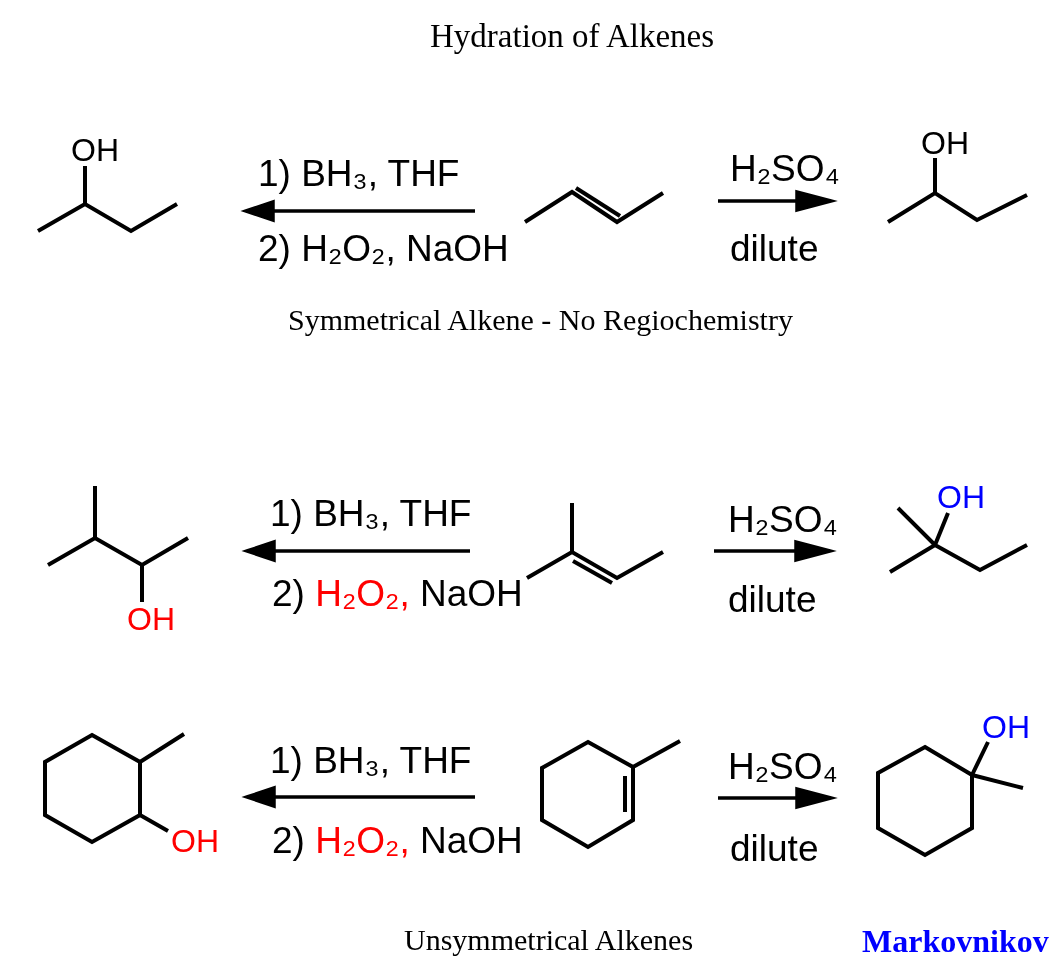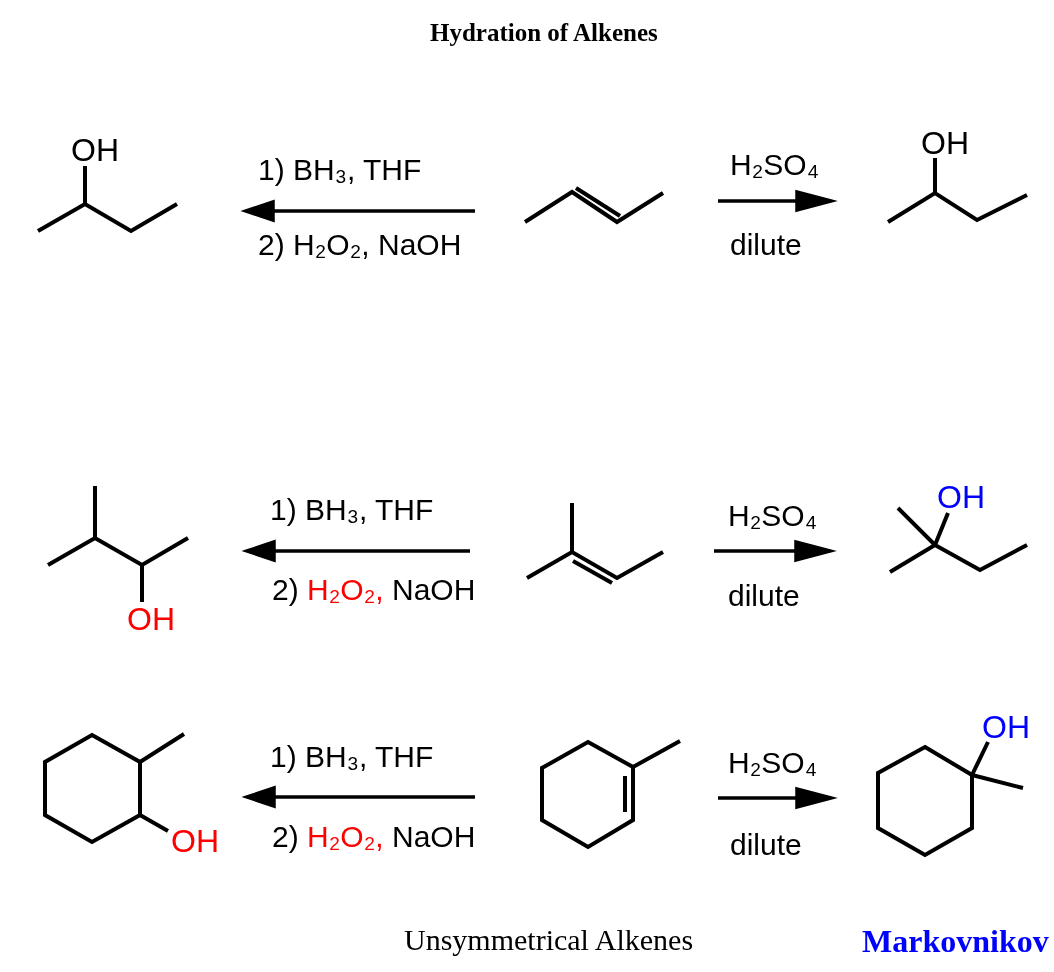--- a/index.html
+++ b/index.html
@@ -1,23 +1,23 @@
 <!DOCTYPE html>
 <html><head>
 <meta charset="utf-8">
 <style>
   html,body{margin:0;padding:0;background:#fff;}
   #canvas{position:relative;width:1054px;height:972px;background:#ffffff;overflow:hidden;
           font-family:"Liberation Sans","DejaVu Sans",sans-serif;}
   svg.bonds{position:absolute;left:0;top:0;}
   .lbl{position:absolute;line-height:1;white-space:nowrap;color:#000;}
-  .sans{font-family:"Liberation Sans","DejaVu Sans",sans-serif;font-size:30px;}
+  .sans{font-family:"Liberation Sans","DejaVu Sans",sans-serif;font-size:37px;}
   .oh{font-family:"Liberation Sans","DejaVu Sans",sans-serif;font-size:32px;}
   .serif{font-family:"Liberation Serif","DejaVu Serif",serif;}
-  .title{font-size:25px;font-weight:bold;}
+  .title{font-size:33px;font-weight:normal;}
   .caption{font-size:30px;}
   .bigcap{font-size:32px;font-weight:bold;}
   .red{color:#ff0000;}
   .blue{color:#0000ff;}
 </style>
 </head>
 <body>
 
 <div id="canvas">
 
@@ -83,20 +83,21 @@
   <div class="lbl serif title" style="left:430px;top:20px;">Hydration of Alkenes</div>
 
   <div class="lbl oh" style="left:71px;top:134px;">OH</div>
   <div class="lbl sans" style="left:258px;top:155px;">
     <span>1) BH₃, THF</span>
   </div>
   <div class="lbl sans" style="left:258px;top:230px;"><span>2) </span><span>H₂O₂,</span><span> NaOH</span></div>
   <div class="lbl sans" style="left:730px;top:150px;">H₂SO₄</div>
   <div class="lbl sans" style="left:730px;top:230px;">dilute</div>
   <div class="lbl oh" style="left:921px;top:127px;">OH</div>
+  <div class="lbl serif caption" style="left:288px;top:305px;">Symmetrical Alkene - No Regiochemistry</div>
 
   <div class="lbl oh red" style="left:127px;top:603px;">OH</div>
   <div class="lbl sans" style="left:270px;top:495px;">
     <span>1) BH₃, THF</span>
   </div>
   <div class="lbl sans" style="left:272px;top:575px;"><span>2) </span><span class="red">H₂O₂,</span><span> NaOH</span></div>
   <div class="lbl sans" style="left:728px;top:501px;">H₂SO₄</div>
   <div class="lbl sans" style="left:728px;top:581px;">dilute</div>
   <div class="lbl oh blue" style="left:937px;top:481px;">OH</div>
 

